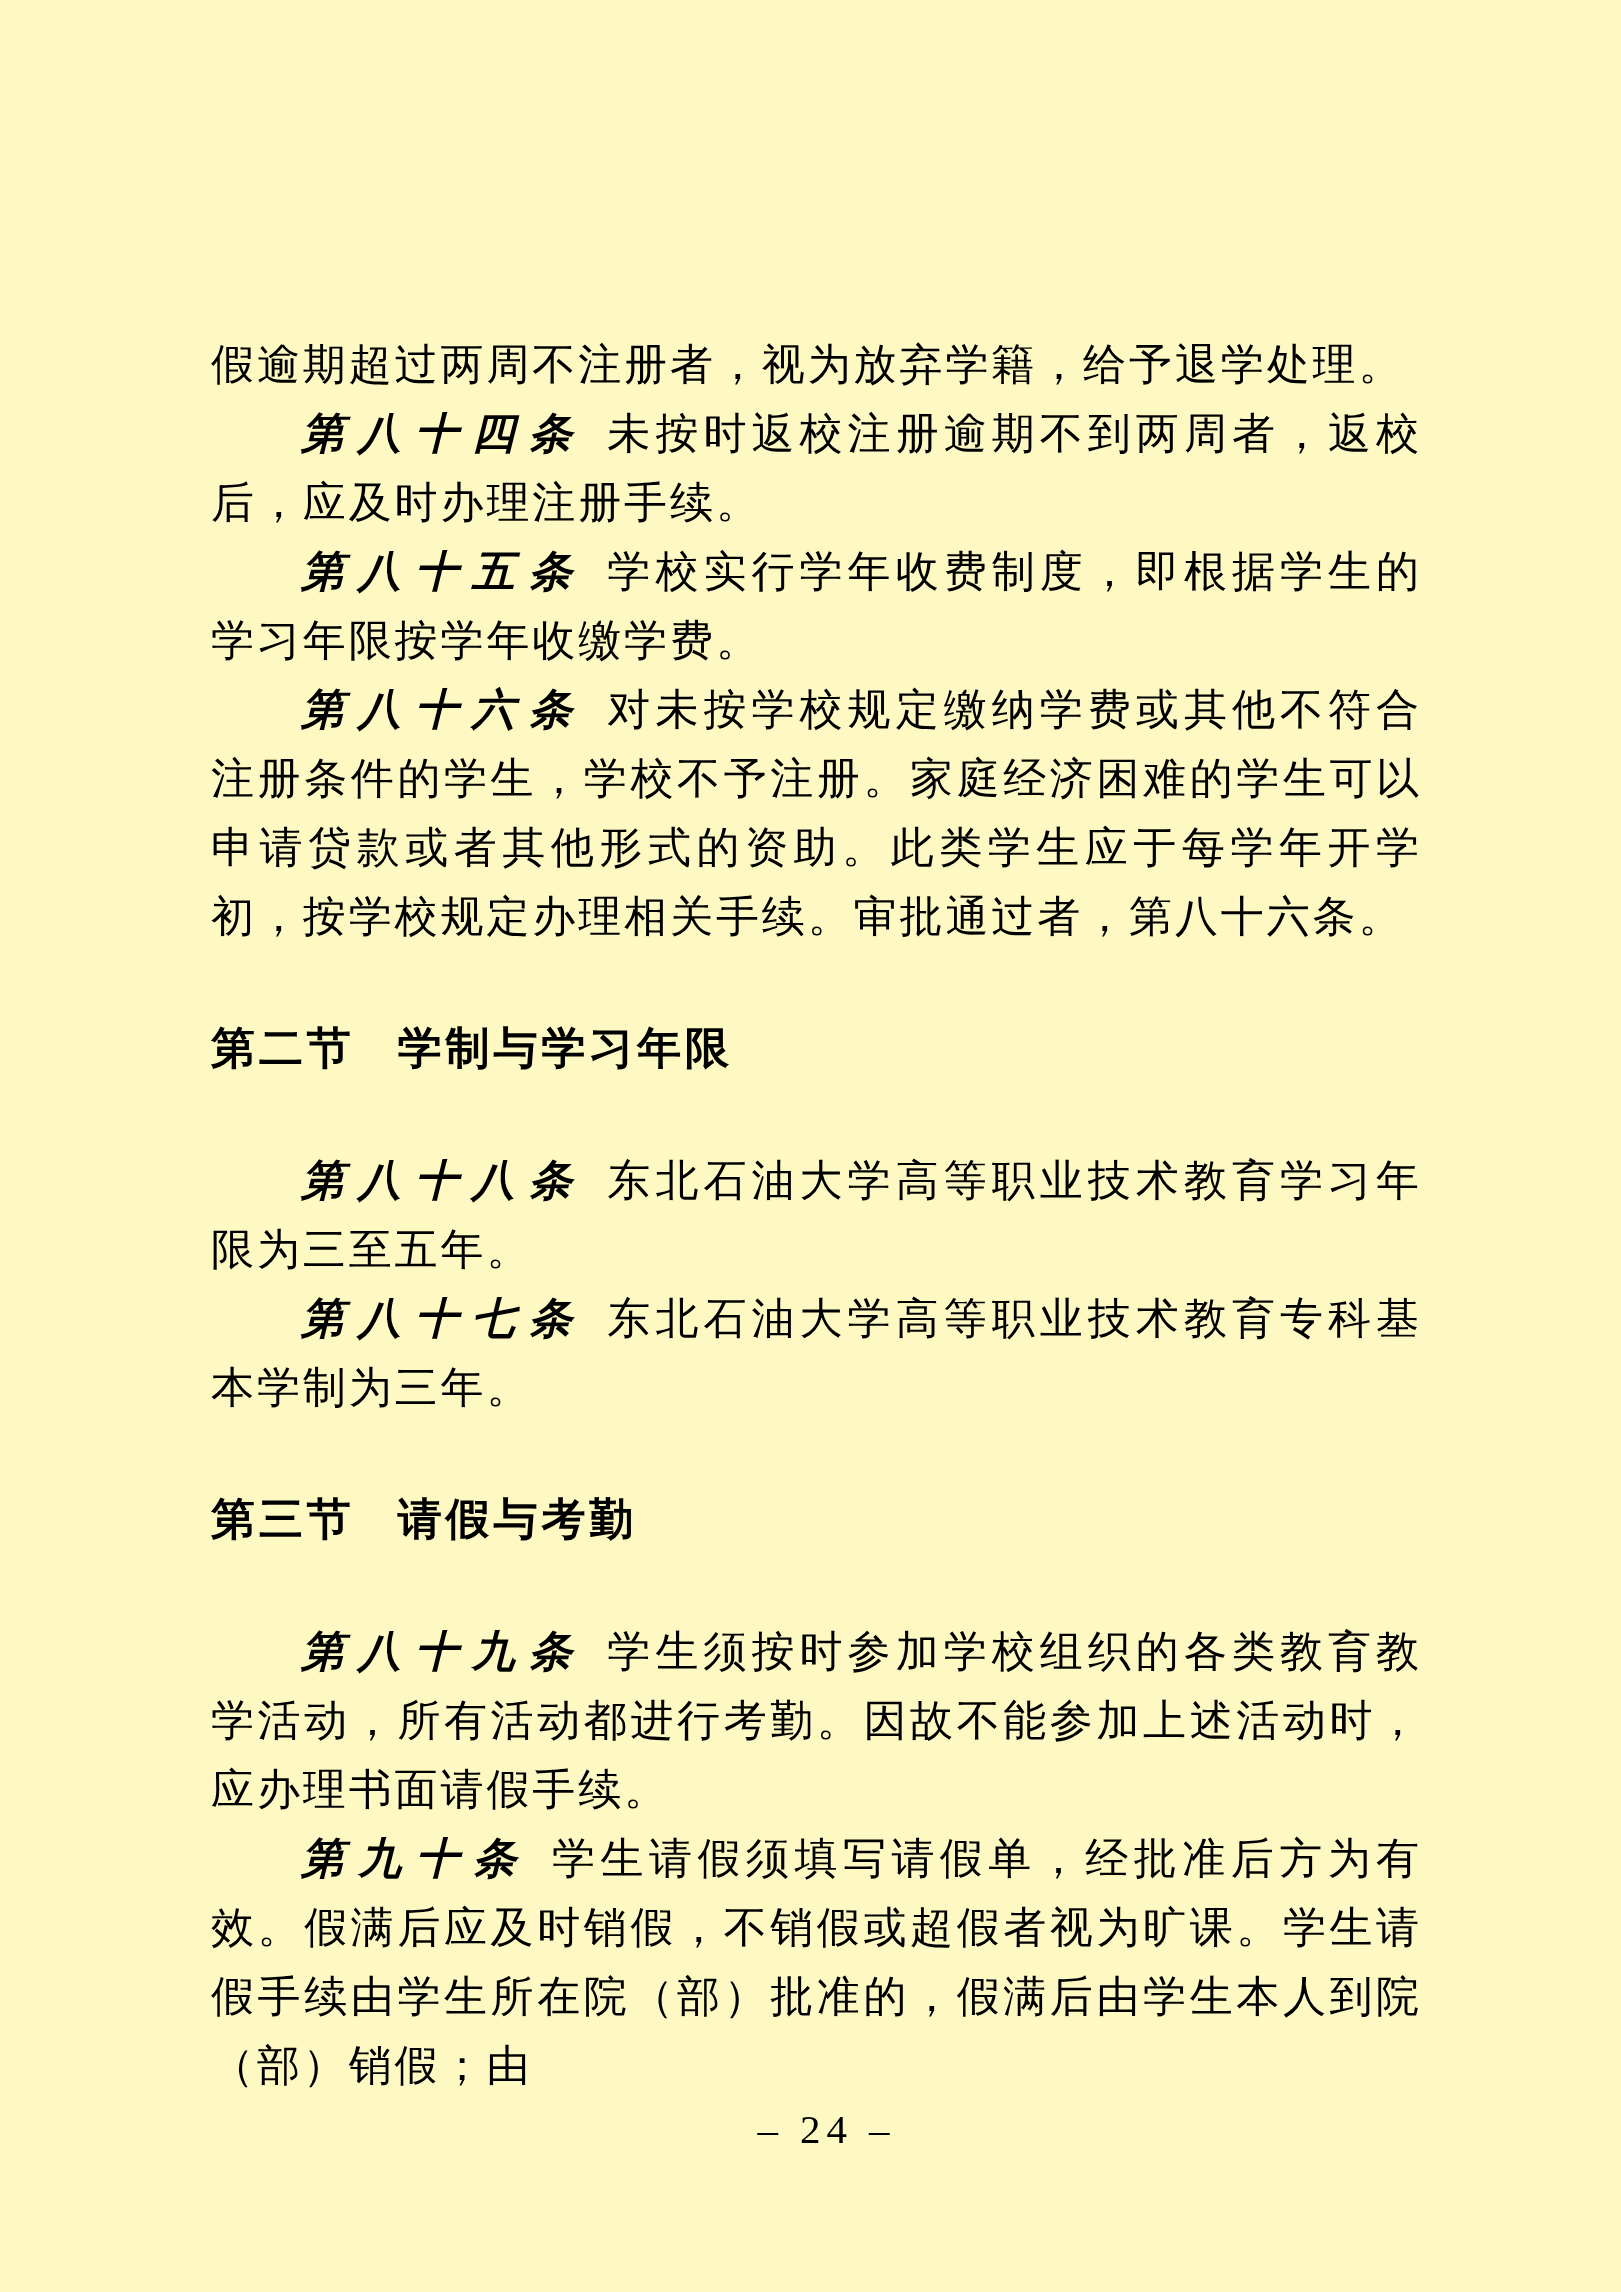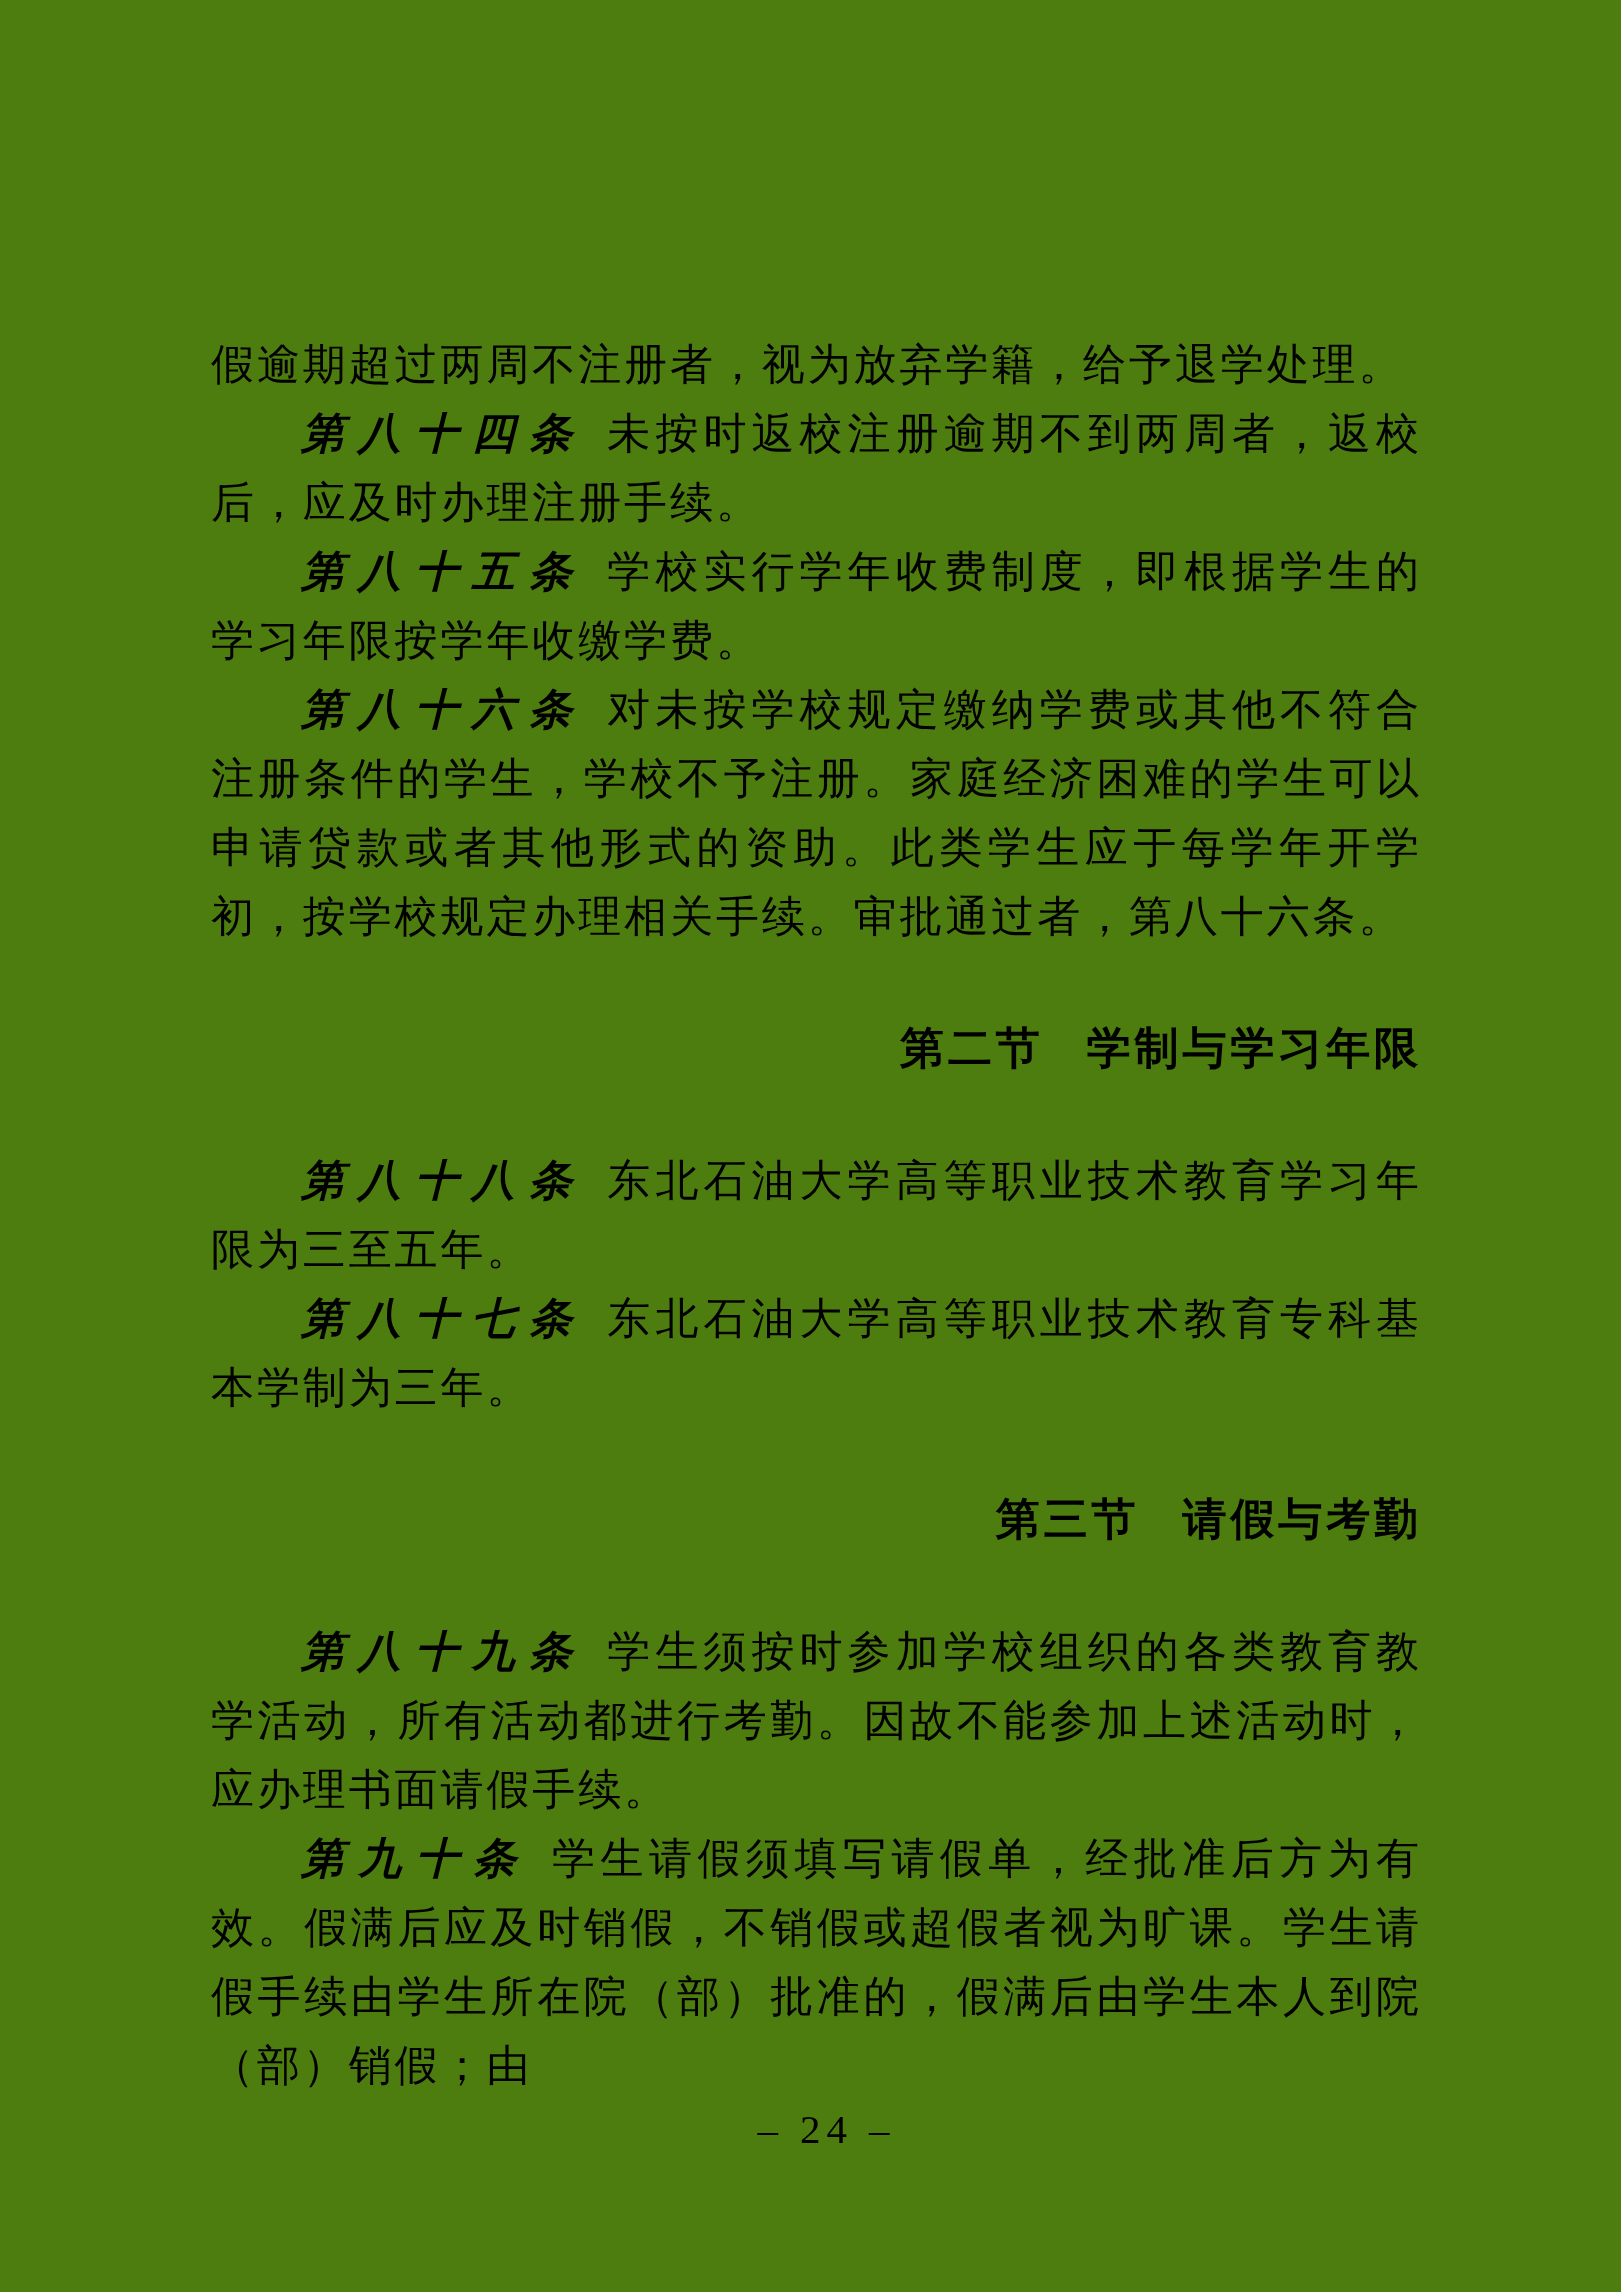--- a/index.html
+++ b/index.html
@@ -10,21 +10,21 @@
     body {
       width: 1621px;
       height: 2293px;
       font-family: "Liberation Serif", "DejaVu Serif", serif;
       color: #000000;
     }
     .page {
       position: relative;
       width: 1621px;
       height: 2293px;
-      background: #4d7c0f;
+      background: #fef9c3;
       overflow: hidden;
     }
     .text-block {
       position: absolute;
       left: 211px;
       top: 330px;
       width: 1211px;
     }
     .para {
       margin: 0;
@@ -42,21 +42,21 @@
       font-weight: 700;
       letter-spacing: 11.8px;
       margin-right: 21.6px;
       font-style: italic;
     }
     .section-heading {
       margin: 63px 0;
       font-size: 44px;
       line-height: 69px;
       font-weight: 700;
-      text-align: right;
+      text-align: left;
       text-indent: 0;
       letter-spacing: 3.9px;
     }
     .section-heading .heading-title {
       margin-left: 43px;
     }
     .page-footer {
       position: absolute;
       left: 16px;
       top: 2105px;

